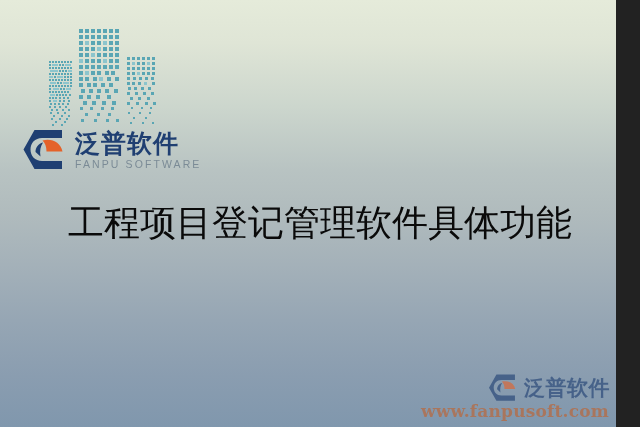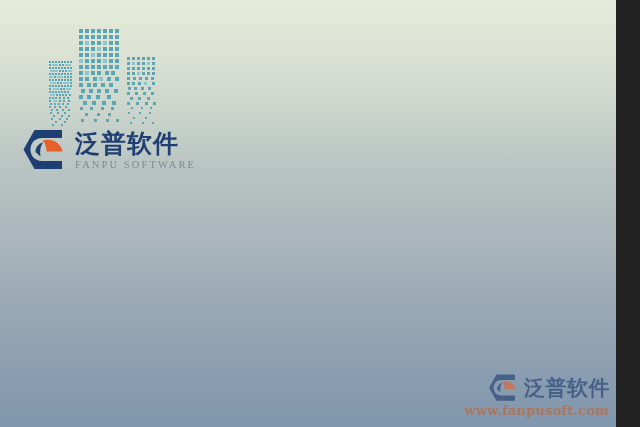--- a/index.html
+++ b/index.html
@@ -59,21 +59,21 @@
   #brand .cn {
     font-family: "DejaVu Sans", "Liberation Sans", sans-serif;
     font-size: 25px;
     line-height: 27px;
     font-weight: 700;
     color: #1f3f72;
     letter-spacing: 1px;
     white-space: nowrap;
   }
   #brand .en {
-    font-family: Liberation Serif, serif;
+    font-family: Liberation Sans, sans-serif;
     font-size: 10.5px;
     line-height: 13px;
     font-weight: 400;
     color: #7b8b96;
     letter-spacing: 2.1px;
     white-space: nowrap;
     margin-top: 1px;
     text-align: right;
   }
 
@@ -119,21 +119,21 @@
     font-family: "DejaVu Sans", "Liberation Sans", sans-serif;
     font-size: 21px;
     line-height: 23px;
     font-weight: 700;
     color: #1f3f72;
     letter-spacing: 0.5px;
     white-space: nowrap;
   }
   #watermark .wm-url {
     font-family: "DejaVu Serif", "Liberation Serif", serif;
-    font-size: 13px;
+    font-size: 17px;
     line-height: 16px;
     font-weight: 700;
     color: #c1612c;
     letter-spacing: 0.2px;
     white-space: nowrap;
     margin-top: 0px;
     margin-right: 1px;
   }
 </style>
 </head>
@@ -430,20 +430,21 @@
         <path d="M20.5 12.5 C30 10 38.5 14.5 40.5 23.5 L24.5 23.5 C24.5 18.5 23 15 20.5 12.5 Z" fill="#e4622a"></path>
         <path d="M21 14.5 C18.5 18 17.5 23 18.5 28.5 L13.5 24 C13.5 19.5 16.5 15.5 21 14.5 Z" fill="#1f3f72"></path>
       </svg>
     </span>
     <span class="wordmark">
       <span class="cn">泛普软件</span>
       <span class="en">FANPU SOFTWARE</span>
     </span>
   </div>
 
+  <div id="headline">工程项目登记管理软件具体功能</div>
 
   <div id="watermark">
     <div class="wm-row">
       <span class="wm-mark">
         <svg width="31" height="30" viewBox="0 0 46 44" xmlns="http://www.w3.org/2000/svg">
           <path d="M12.5 2 L40 2 L40 10 L20 10 C13 10 8.5 15 8.5 21.5 C8.5 28 13 33 20 33 L40 33 L40 41 L12.5 41 L1.5 21.5 Z" fill="#1f3f72"></path>
           <path d="M20.5 12.5 C30 10 38.5 14.5 40.5 23.5 L24.5 23.5 C24.5 18.5 23 15 20.5 12.5 Z" fill="#e4622a"></path>
           <path d="M21 14.5 C18.5 18 17.5 23 18.5 28.5 L13.5 24 C13.5 19.5 16.5 15.5 21 14.5 Z" fill="#1f3f72"></path>
         </svg>
       </span>

